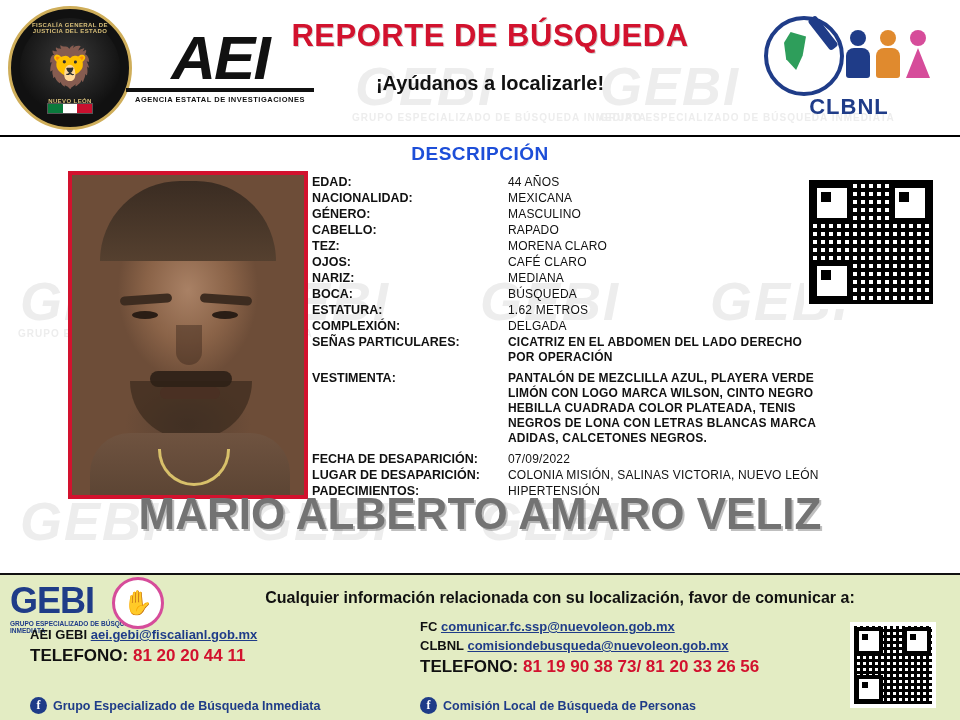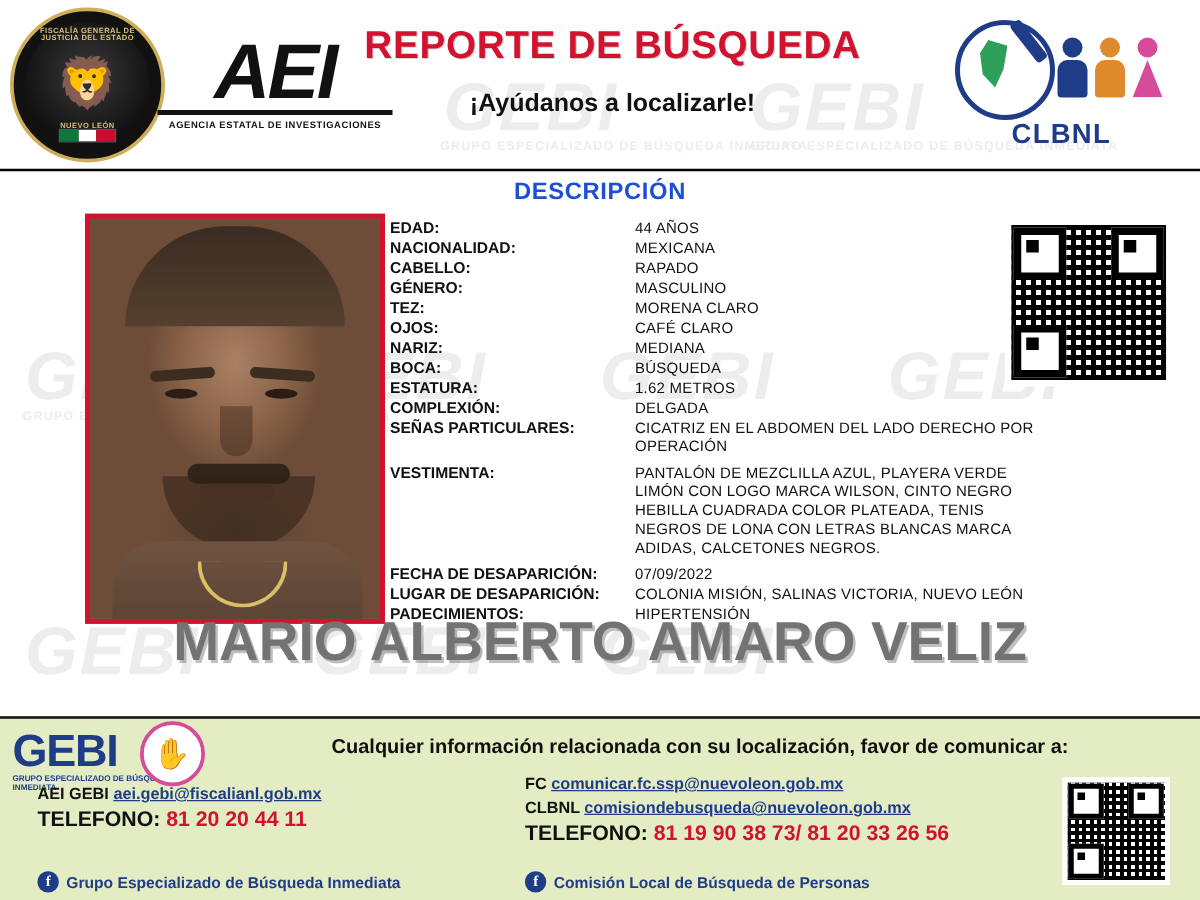--- a/index.html
+++ b/index.html
@@ -133,21 +133,21 @@
   .photo-mustache{position:absolute;left:78px;top:196px;width:82px;height:16px;background:#33241a;border-radius:10px;}
   .photo-beard{position:absolute;left:58px;top:206px;width:122px;height:58px;border-radius:0 0 60px 60px;background:rgba(45,32,22,.55);}
   .photo-chain{position:absolute;left:86px;top:274px;width:66px;height:34px;border:3px solid #d8c06a;border-top:none;border-radius:0 0 40px 40px;}
   .photo-body{position:absolute;left:18px;top:258px;width:200px;height:66px;background:linear-gradient(180deg,#6f5340,#5b4433);border-radius:40px 40px 0 0;}
 
   .fields{position:absolute;left:312px;top:38px;width:520px;font-size:12.5px;color:#111;}
   .row{display:flex;margin-bottom:1px;line-height:15px;}
   .row .lbl{width:196px;font-weight:bold;font-size:12.5px;}
   .row .val{flex:1;font-size:12px;letter-spacing:.2px;}
   .row.spaced{margin-top:6px;}
-  .val-multi{line-height:15px;}
+  .val-multi{line-height:15px;font-weight:bold;}
 
   .qr{
     position:absolute;right:22px;top:38px;width:124px;height:124px;
     background:
       repeating-linear-gradient(90deg,#000 0 4px,#fff 4px 8px),
       repeating-linear-gradient(0deg,#000 0 4px,#fff 4px 8px);
     background-blend-mode:multiply;background-color:#fff;border:5px solid #fff;
   }
   .qr .qe{position:absolute;width:30px;height:30px;border:6px solid #000;background:#fff;}
   .qr .qe i{display:block;width:10px;height:10px;background:#000;margin:4px;}
@@ -296,26 +296,26 @@
     <div class="fields">
       <div class="row">
         <div class="lbl">EDAD:</div>
         <div class="val">44 AÑOS</div>
       </div>
       <div class="row">
         <div class="lbl">NACIONALIDAD:</div>
         <div class="val">MEXICANA</div>
       </div>
       <div class="row">
+        <div class="lbl">GÉNERO:</div>
+        <div class="val">MASCULINO</div>
+      </div>
+      <div class="row">
         <div class="lbl">CABELLO:</div>
         <div class="val">RAPADO</div>
-      </div>
-      <div class="row">
-        <div class="lbl">GÉNERO:</div>
-        <div class="val">MASCULINO</div>
       </div>
       <div class="row">
         <div class="lbl">TEZ:</div>
         <div class="val">MORENA CLARO</div>
       </div>
       <div class="row">
         <div class="lbl">OJOS:</div>
         <div class="val">CAFÉ CLARO</div>
       </div>
       <div class="row">

